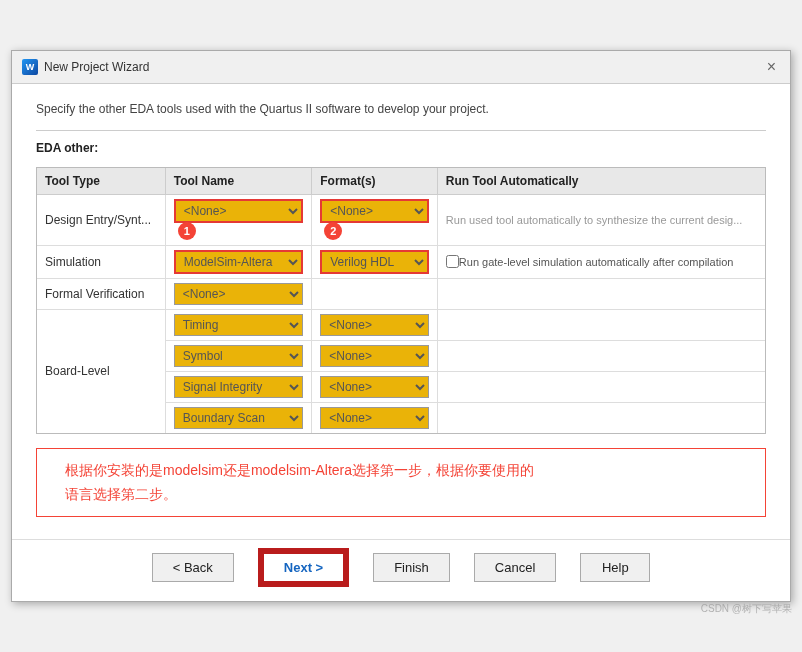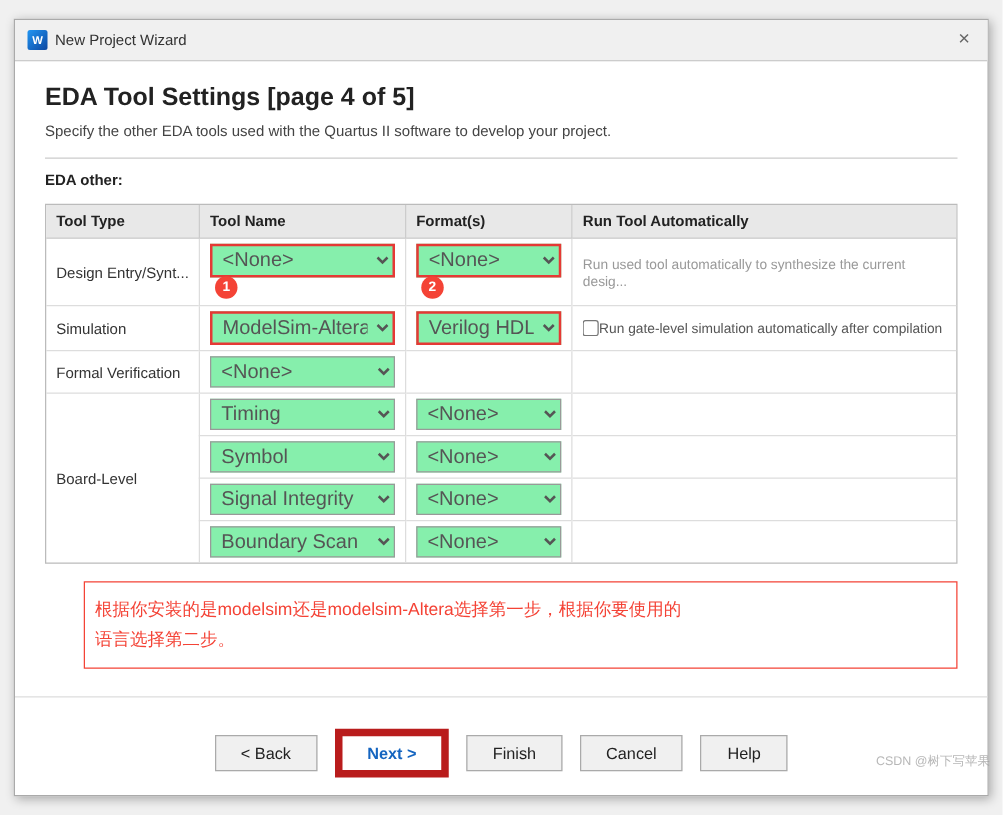--- a/index.html
+++ b/index.html
@@ -126,24 +126,24 @@
       min-width: 140px;
     }
     .td-format {
       min-width: 120px;
     }
     .td-run-auto {
       min-width: 200px;
     }
     select.dropdown {
       width: 100%;
-      font-size: 16px;
+      font-size: 12px;
       padding: 2px 4px;
       border: 1px solid #999;
-      background: #86efac;
+      background: #eab308;
       color: #555;
       cursor: pointer;
     }
     select.dropdown.highlighted {
       border: 2px solid #e53935;
     }
     .row-simulation select.highlighted {
       border: 2px solid #e53935;
     }
     .run-auto-text {
@@ -157,23 +157,22 @@
     }
     .run-checkbox-row input[type=checkbox] {
       cursor: pointer;
     }
     .run-auto-label {
       font-size: 11px;
       color: #555;
     }
     .annotation-box {
       margin-top: 14px;
-      padding: 10px 8px;
+      padding: 10px 28px;
       border: 1px solid #f44336;
-      margin-left: 31px;
     }
     .annotation-text {
       color: #f44336;
       font-size: 14px;
       line-height: 1.7;
     }
     .badge-circle {
       display: inline-flex;
       align-items: center;
       justify-content: center;
@@ -186,22 +185,22 @@
       font-weight: bold;
       margin-left: 4px;
       vertical-align: middle;
       position: relative;
       top: -1px;
     }
     .footer {
       display: flex;
       justify-content: center;
       align-items: center;
-      gap: 14px;
-      padding: 25px 24px 14px 24px;
+      gap: 24px;
+      padding: 8px 24px 14px 24px;
       border-top: 1px solid #ddd;
       margin-top: 10px;
     }
     .btn {
       padding: 6px 20px;
       font-size: 13px;
       border: 1px solid #aaa;
       background: #f0f0f0;
       cursor: pointer;
       color: #222;
@@ -230,21 +229,20 @@
 
   <div class="title-bar">
     <div class="title-bar-left">
       <div class="title-bar-icon">W</div>
       <span class="title-bar-title">New Project Wizard</span>
     </div>
     <button class="title-bar-close">×</button>
   </div>
 
   <div class="content">
-    <div class="page-title">EDA Tool Settings [page 4 of 5]</div>
     <div class="subtitle">Specify the other EDA tools used with the Quartus II software to develop your project.</div>
     <hr class="section-divider">
     <div class="section-label">EDA other:</div>
 
     <div class="table-container">
       <table>
         <thead>
           <tr>
             <th class="td-tool-type">Tool Type</th>
             <th class="td-tool-name">Tool Name</th>

